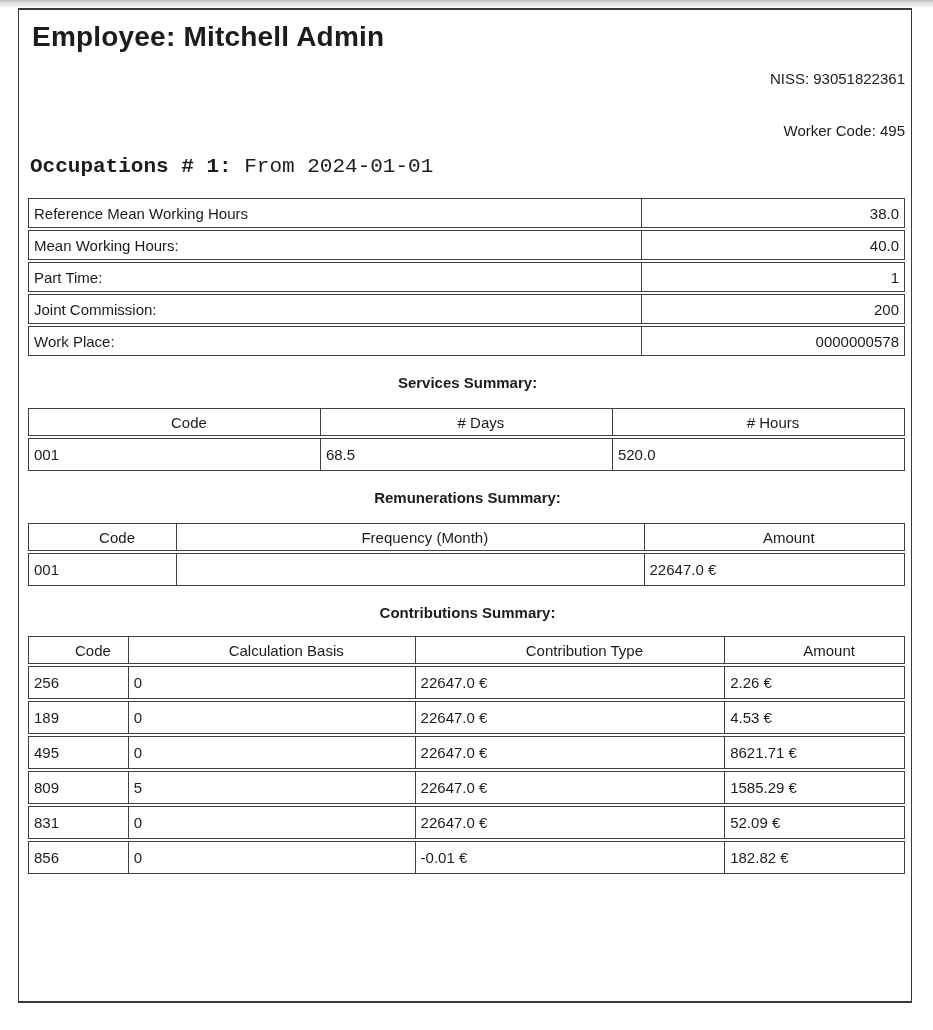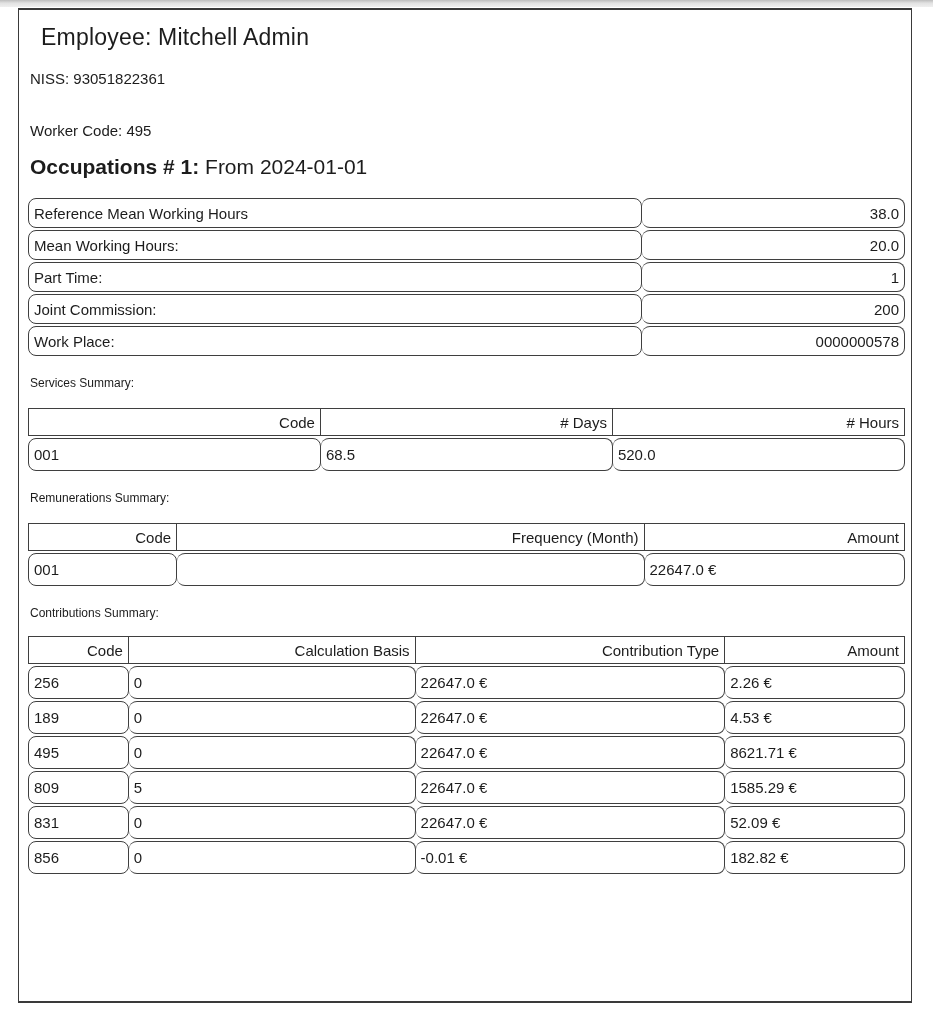--- a/index.html
+++ b/index.html
@@ -23,44 +23,47 @@
     width: 894px;
     height: 995px;
     background: #ffffff;
     border: 1px solid #3a3a3a;
     border-top-width: 2px;
     border-bottom-width: 2px;
     padding: 0 6px 0 9px;
     overflow: hidden;
   }
   .employee-title {
-    margin: 12px 0 0 13px;
-    font-size: 23px;
-    font-weight: 400;
+    margin: 12px 0 0 4px;
+    font-size: 28px;
+    font-weight: 700;
     line-height: 30px;
     letter-spacing: 0.2px;
   }
   .meta-line {
     margin: 18px 0 0 2px;
     font-size: 15px;
     line-height: 18px;
+    text-align: right;
   }
   .meta-line.second { margin-top: 34px; }
   .occupation-title {
     margin: 14px 0 0 2px;
     font-size: 21px;
     font-weight: 400;
     line-height: 26px;
+    font-family: Liberation Mono, monospace;
   }
   .occupation-title .bold { font-weight: 700; }
   .section-title {
     margin: 16px 0 0 2px;
-    font-size: 12px;
-    font-weight: 400;
+    font-size: 15px;
+    font-weight: 700;
     line-height: 18px;
+    text-align: center;
   }
   table {
     width: 100%;
     border-collapse: separate;
     border-spacing: 0 2px;
     table-layout: fixed;
     font-size: 15px;
   }
   table.mt16 { margin-top: 16px; }
   table.mt14 { margin-top: 14px; }
@@ -69,25 +72,25 @@
     border: 1px solid #3f3f3f;
     border-left: none;
     padding: 0 5px;
     vertical-align: middle;
     overflow: hidden;
     white-space: nowrap;
   }
   th:first-child, td:first-child { border-left: 1px solid #3f3f3f; }
   th {
     font-weight: 400;
-    text-align: right;
+    text-align: center;
     height: 26px;
     padding-left: 34px;
   }
-  td { height: 31px; text-align: left; border-radius: 8px; }
+  td { height: 31px; text-align: left; }
   .kv-table td { height: 28px; }
   .kv-table td.value { text-align: right; }
 </style>
 </head>
 <body>
 
 <div class="top-strip"></div>
 
 <div class="page">
 
@@ -103,21 +106,21 @@
         <col style="width:70%">
         <col style="width:30%">
       </colgroup>
     <tbody>
       <tr>
         <td>Reference Mean Working Hours</td>
         <td class="value">38.0</td>
       </tr>
       <tr>
         <td>Mean Working Hours:</td>
-        <td class="value">20.0</td>
+        <td class="value">40.0</td>
       </tr>
       <tr>
         <td>Part Time:</td>
         <td class="value">1</td>
       </tr>
       <tr>
         <td>Joint Commission:</td>
         <td class="value">200</td>
       </tr>
       <tr>

